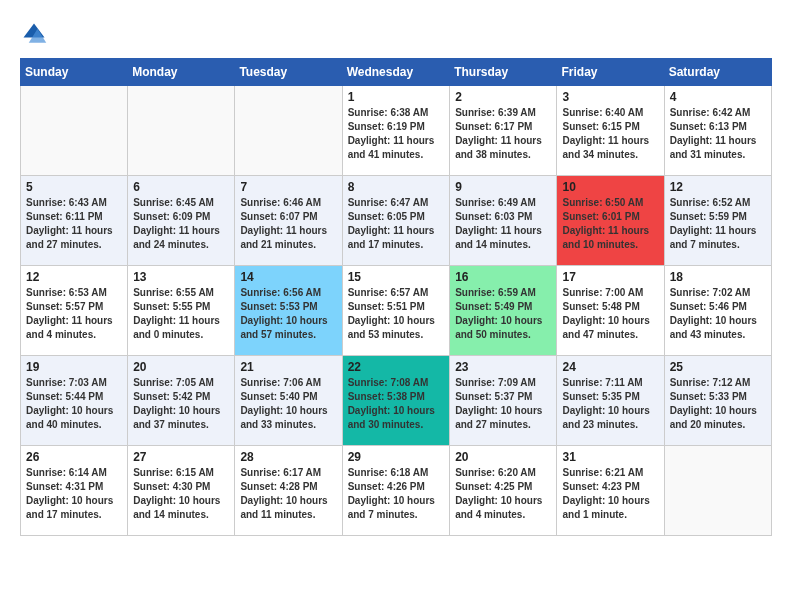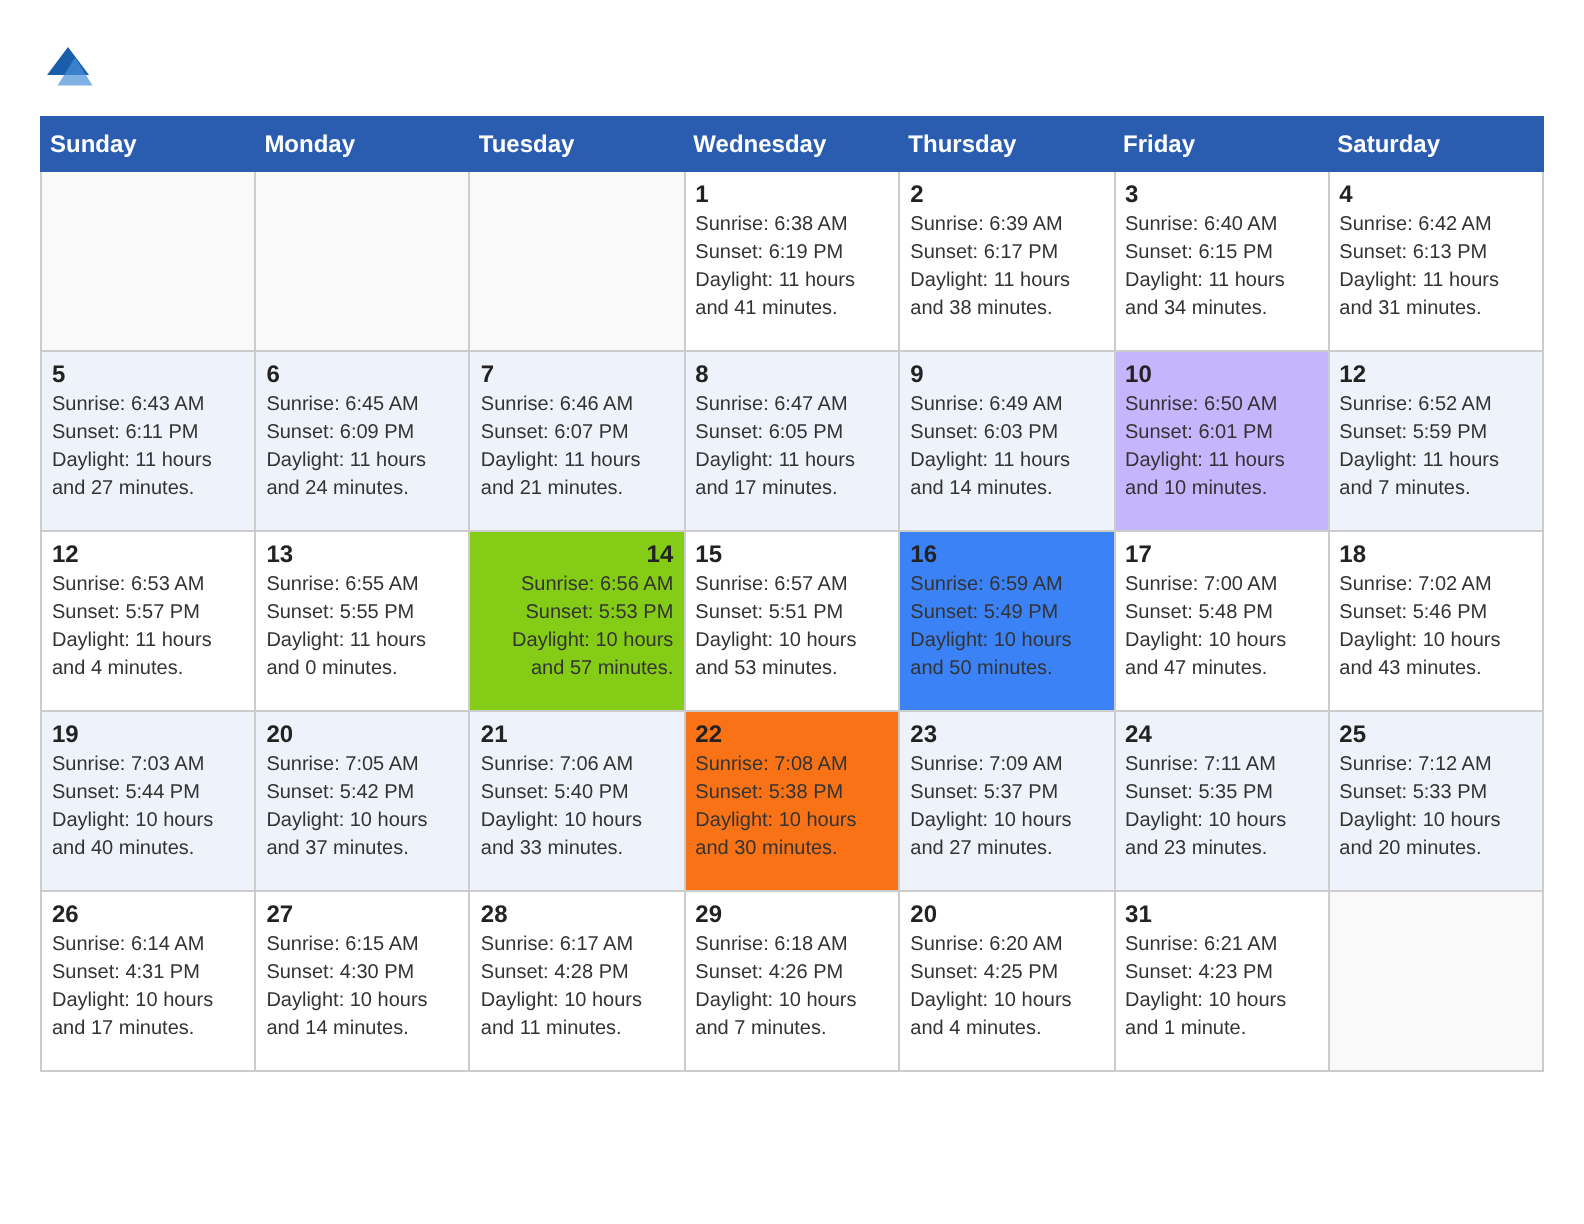--- a/index.html
+++ b/index.html
@@ -76,20 +76,21 @@
     .day-number {
       font-weight: bold;
       font-size: 12px;
       margin-bottom: 2px;
       color: #222;
     }
     .day-info {
       color: #333;
       font-size: 10px;
       line-height: 1.4;
+      font-weight: bold;
     }
     .empty-cell {
       background: #f9f9f9 !important;
     }
   </style>
 </head>
 <body>
 
 <div class="header">
   <div class="logo">
@@ -174,21 +175,21 @@
           <div class="day-info" style="white-space: pre-line;">Sunrise: 6:47 AM
 Sunset: 6:05 PM
 Daylight: 11 hours and 17 minutes.</div>
         </td>
         <td style="background-color: rgb(238, 242, 250);">
           <div class="day-number">9</div>
           <div class="day-info" style="white-space: pre-line;">Sunrise: 6:49 AM
 Sunset: 6:03 PM
 Daylight: 11 hours and 14 minutes.</div>
         </td>
-        <td style="background-color: #c4b5fd;">
+        <td style="background-color: #ef4444;">
           <div class="day-number">10</div>
           <div class="day-info" style="white-space: pre-line;">Sunrise: 6:50 AM
 Sunset: 6:01 PM
 Daylight: 11 hours and 10 minutes.</div>
         </td>
         <td style="background-color: rgb(238, 242, 250);">
           <div class="day-number">12</div>
           <div class="day-info" style="white-space: pre-line;">Sunrise: 6:52 AM
 Sunset: 5:59 PM
 Daylight: 11 hours and 7 minutes.</div>
@@ -200,33 +201,33 @@
           <div class="day-info" style="white-space: pre-line;">Sunrise: 6:53 AM
 Sunset: 5:57 PM
 Daylight: 11 hours and 4 minutes.</div>
         </td>
         <td style="background-color: rgb(255, 255, 255);">
           <div class="day-number">13</div>
           <div class="day-info" style="white-space: pre-line;">Sunrise: 6:55 AM
 Sunset: 5:55 PM
 Daylight: 11 hours and 0 minutes.</div>
         </td>
-        <td style="background-color: #84cc16; text-align: right;">
+        <td style="background-color: #7dd3fc;">
           <div class="day-number">14</div>
           <div class="day-info" style="white-space: pre-line;">Sunrise: 6:56 AM
 Sunset: 5:53 PM
 Daylight: 10 hours and 57 minutes.</div>
         </td>
         <td style="background-color: rgb(255, 255, 255);">
           <div class="day-number">15</div>
           <div class="day-info" style="white-space: pre-line;">Sunrise: 6:57 AM
 Sunset: 5:51 PM
 Daylight: 10 hours and 53 minutes.</div>
         </td>
-        <td style="background-color: #3b82f6;">
+        <td style="background-color: #86efac;">
           <div class="day-number">16</div>
           <div class="day-info" style="white-space: pre-line;">Sunrise: 6:59 AM
 Sunset: 5:49 PM
 Daylight: 10 hours and 50 minutes.</div>
         </td>
         <td style="background-color: rgb(255, 255, 255);">
           <div class="day-number">17</div>
           <div class="day-info" style="white-space: pre-line;">Sunrise: 7:00 AM
 Sunset: 5:48 PM
 Daylight: 10 hours and 47 minutes.</div>
@@ -250,21 +251,21 @@
           <div class="day-info" style="white-space: pre-line;">Sunrise: 7:05 AM
 Sunset: 5:42 PM
 Daylight: 10 hours and 37 minutes.</div>
         </td>
         <td style="background-color: rgb(238, 242, 250);">
           <div class="day-number">21</div>
           <div class="day-info" style="white-space: pre-line;">Sunrise: 7:06 AM
 Sunset: 5:40 PM
 Daylight: 10 hours and 33 minutes.</div>
         </td>
-        <td style="background-color: #f97316; margin-left: 12px;">
+        <td style="background-color: #14b8a6; margin-left: 12px;">
           <div class="day-number">22</div>
           <div class="day-info" style="white-space: pre-line;">Sunrise: 7:08 AM
 Sunset: 5:38 PM
 Daylight: 10 hours and 30 minutes.</div>
         </td>
         <td style="background-color: rgb(238, 242, 250);">
           <div class="day-number">23</div>
           <div class="day-info" style="white-space: pre-line;">Sunrise: 7:09 AM
 Sunset: 5:37 PM
 Daylight: 10 hours and 27 minutes.</div>

